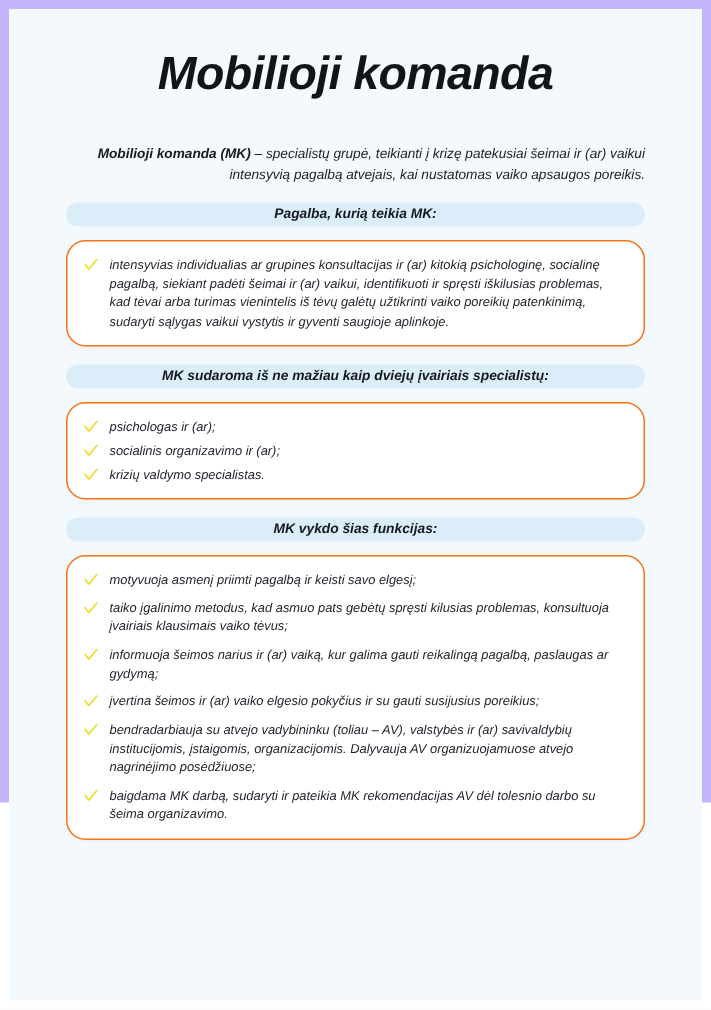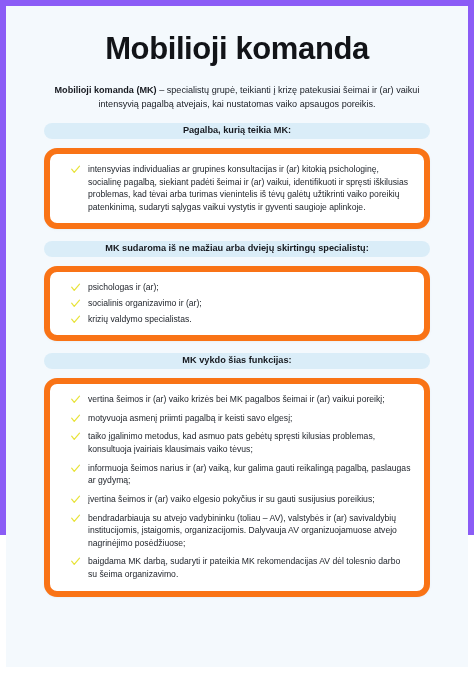--- a/index.html
+++ b/index.html
@@ -12,22 +12,23 @@
     height: 673px;
     background: #ffffff;
     font-family: "Liberation Sans", "DejaVu Sans", sans-serif;
     overflow: hidden;
   }
   .poster {
     position: relative;
     width: 474px;
     height: 535px;
     box-sizing: border-box;
-    background: #8b5cf6;
+    background: #c4b5fd;
     padding: 0;
+    font-style: italic;
   }
   .inner {
     position: absolute;
     left: 6px;
     top: 6px;
     width: 462px;
     height: 661px;
     box-sizing: border-box;
     background: #f4f9fd;
     padding: 0 38px;
@@ -37,46 +38,46 @@
     padding-top: 26px;
     padding-bottom: 14px;
     text-align: center;
     font-size: 31px;
     line-height: 1.1;
     font-weight: bold;
     color: #121418;
     letter-spacing: -0.4px;
   }
   .para {
-    margin: 4px 0 9px 0;
+    margin: 16px 0 9px 0;
     font-size: 9.1px;
     line-height: 1.48;
     color: #20242b;
-    text-align: center;
+    text-align: right;
   }
   .para .lead {
     font-weight: bold;
     color: #16191f;
   }
   .section-pill {
     margin: 12px 0 9px 0;
     background: #daedf8;
     border-radius: 13px;
     padding: 2px 14px;
     text-align: center;
     font-size: 9.2px;
     font-weight: bold;
     color: #16191f;
     line-height: 1.3;
   }
   .card {
     background: #ffffff;
-    border: 6px solid #f97316;
+    border: 1px solid #f97316;
     border-radius: 13px;
-    padding: 9px 13px 10px 20px;
+    padding: 9px 13px 10px 10px;
     box-sizing: border-box;
     box-shadow: 0 1px 2px rgba(150,180,200,0.10);
   }
   .card ul {
     list-style: none;
     margin: 0;
     padding: 0;
   }
   .card li {
     position: relative;
@@ -122,21 +123,21 @@
           <span class="check-icon">
             <svg viewBox="0 0 12 12" xmlns="http://www.w3.org/2000/svg">
                 <path d="M1.8 5.6 L4.6 9.2 L10.4 2.3" fill="none" stroke="#e8e33a" stroke-width="1.3" stroke-linecap="round" stroke-linejoin="round"></path>
               </svg>
           </span>
           <span>intensyvias individualias ar grupines konsultacijas ir (ar) kitokią psichologinę, socialinę pagalbą, siekiant padėti šeimai ir (ar) vaikui, identifikuoti ir spręsti iškilusias problemas, kad tėvai arba turimas vienintelis iš tėvų galėtų užtikrinti vaiko poreikių patenkinimą, sudaryti sąlygas vaikui vystytis ir gyventi saugioje aplinkoje.</span>
         </li>
       </ul>
     </div>
 
-    <div class="section-pill">MK sudaroma iš  ne mažiau arba dviejų skirtingų specialistų:</div>
+    <div class="section-pill">MK sudaroma iš  ne mažiau kaip dviejų įvairiais specialistų:</div>
     <div class="card">
       <ul class="tight">
         <li>
           <span class="check-icon">
             <svg viewBox="0 0 12 12" xmlns="http://www.w3.org/2000/svg">
                 <path d="M1.8 5.6 L4.6 9.2 L10.4 2.3" fill="none" stroke="#e8e33a" stroke-width="1.3" stroke-linecap="round" stroke-linejoin="round"></path>
               </svg>
           </span>
           <span>psichologas ir (ar);</span>
         </li>
@@ -161,28 +162,20 @@
 
     <div class="section-pill">MK vykdo šias funkcijas:</div>
     <div class="card">
       <ul>
         <li>
           <span class="check-icon">
             <svg viewBox="0 0 12 12" xmlns="http://www.w3.org/2000/svg">
                 <path d="M1.8 5.6 L4.6 9.2 L10.4 2.3" fill="none" stroke="#e8e33a" stroke-width="1.3" stroke-linecap="round" stroke-linejoin="round"></path>
               </svg>
           </span>
-          <span>vertina šeimos ir (ar) vaiko krizės bei MK pagalbos šeimai ir (ar) vaikui poreikį;</span>
-        </li>
-        <li>
-          <span class="check-icon">
-            <svg viewBox="0 0 12 12" xmlns="http://www.w3.org/2000/svg">
-                <path d="M1.8 5.6 L4.6 9.2 L10.4 2.3" fill="none" stroke="#e8e33a" stroke-width="1.3" stroke-linecap="round" stroke-linejoin="round"></path>
-              </svg>
-          </span>
           <span>motyvuoja asmenį priimti pagalbą ir keisti savo elgesį;</span>
         </li>
         <li>
           <span class="check-icon">
             <svg viewBox="0 0 12 12" xmlns="http://www.w3.org/2000/svg">
                 <path d="M1.8 5.6 L4.6 9.2 L10.4 2.3" fill="none" stroke="#e8e33a" stroke-width="1.3" stroke-linecap="round" stroke-linejoin="round"></path>
               </svg>
           </span>
           <span>taiko įgalinimo metodus, kad asmuo pats gebėtų spręsti kilusias problemas, konsultuoja įvairiais klausimais vaiko tėvus;</span>
         </li>

